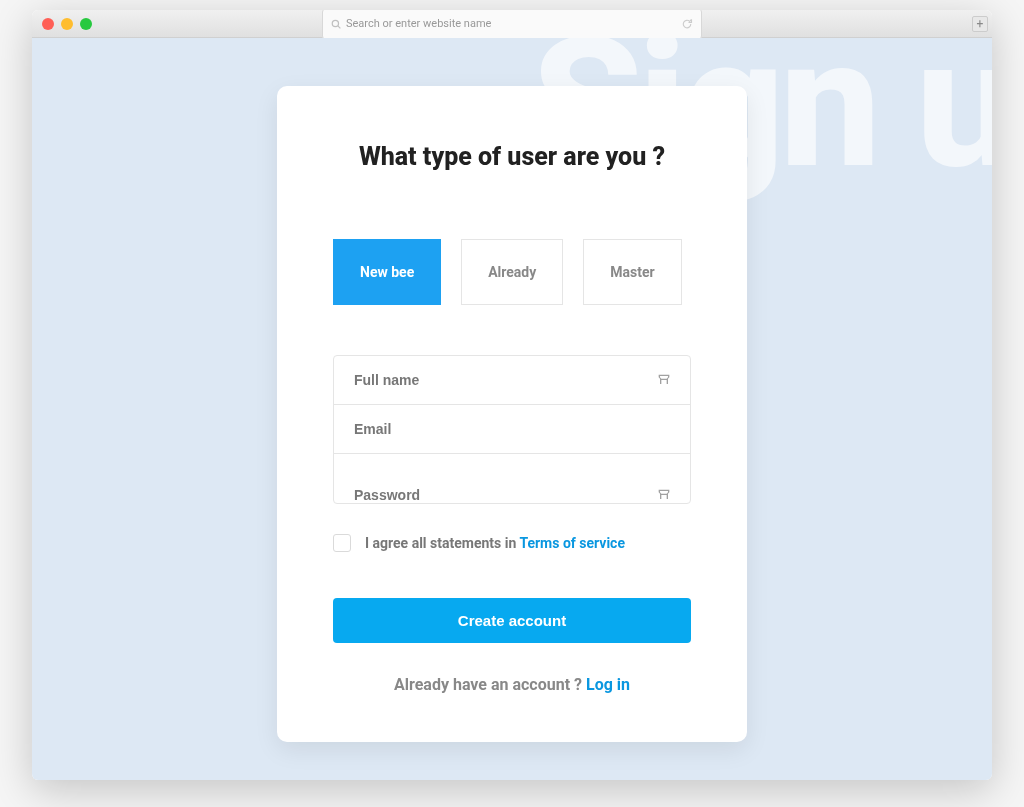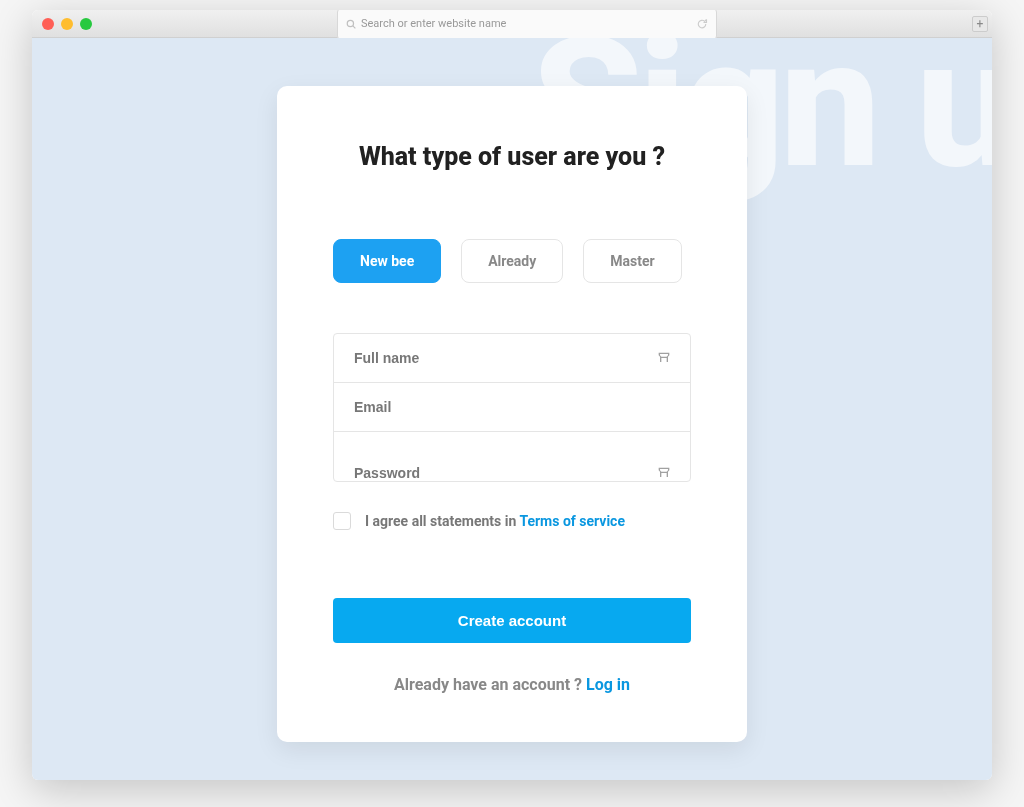--- a/index.html
+++ b/index.html
@@ -61,21 +61,20 @@
       width: 380px;
       height: 20px;
       background: #fafafa;
       border: 1px solid #d8d8d8;
       border-radius: 4px;
       display: flex;
       align-items: center;
       justify-content: flex-start;
       gap: 5px;
       padding: 15px 8px;
-      margin-left: 15px;
     }
 
     .search-icon-small {
       width: 10px;
       height: 10px;
       opacity: 0.5;
     }
 
     .address-placeholder {
       font-size: 11px;
@@ -147,22 +146,22 @@
     }
 
     .user-type-group {
       display: flex;
       flex-wrap: wrap;
       gap: 20px;
       margin-bottom: 50px;
     }
 
     .type-pill {
-      padding: 13px 26px;
-      border-radius: 8px;
+      padding: 24px 26px;
+      border-radius: 0;
       border: 1px solid #e5e5e5;
       background: #fff;
       font-size: 14px;
       font-weight: 700;
       color: #888;
       cursor: pointer;
     }
 
     .type-pill.active {
       background: #1da1f2;
@@ -211,21 +210,21 @@
       right: 18px;
       width: 16px;
       height: 16px;
       opacity: 0.55;
     }
 
     .checkbox-row {
       display: flex;
       align-items: center;
       gap: 14px;
-      margin-bottom: 68px;
+      margin-bottom: 46px;
     }
 
     .checkbox-box {
       width: 18px;
       height: 18px;
       border: 1.5px solid #dadada;
       border-radius: 3px;
       background: #fff;
       cursor: pointer;
     }

